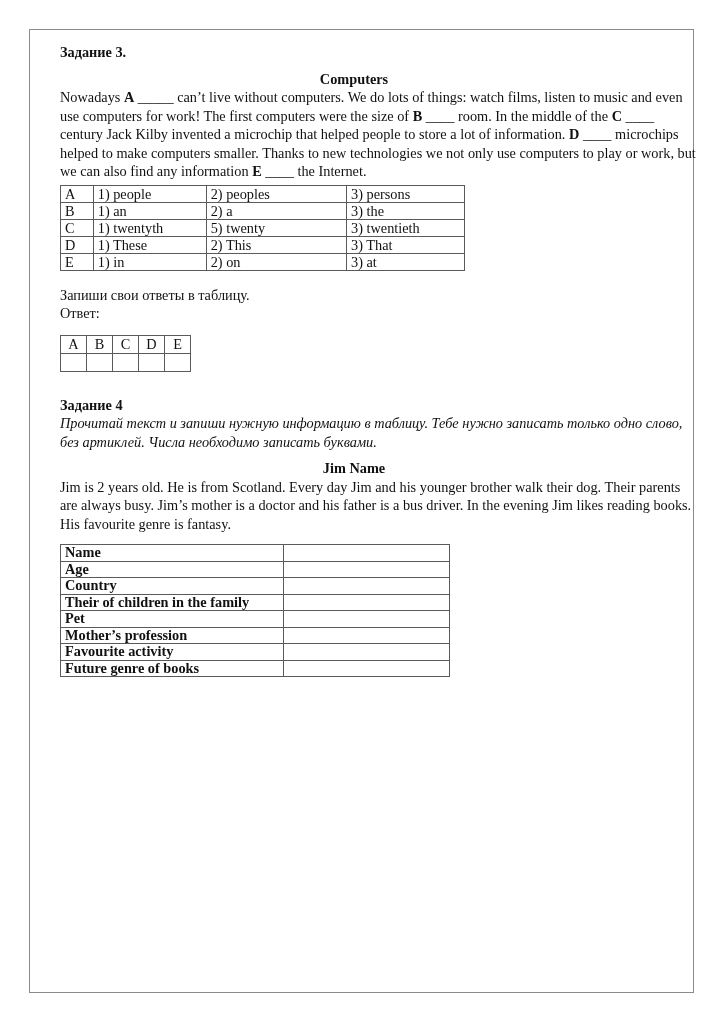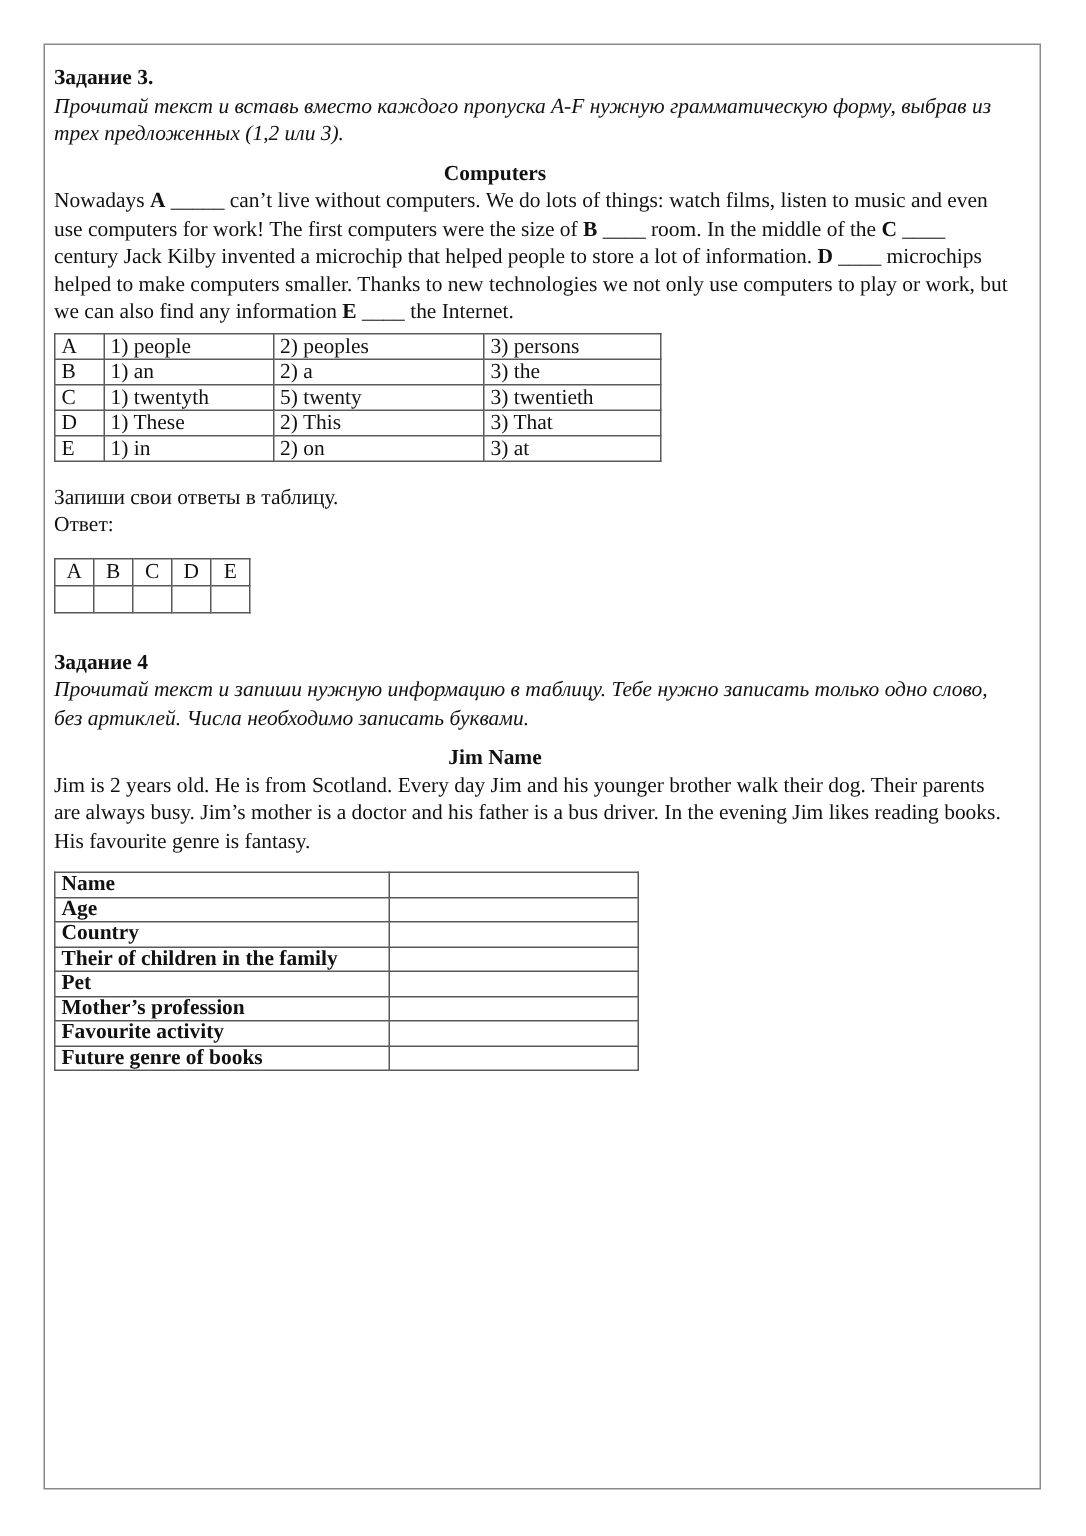--- a/index.html
+++ b/index.html
@@ -19,21 +19,21 @@
       position: absolute;
       left: 29px;
       top: 29px;
       width: 665px;
       height: 964px;
       border: 1.5px solid #8a8a8a;
       box-sizing: border-box;
     }
     .content {
       position: absolute;
-      left: 36px;
+      left: 60px;
       top: 43px;
       width: 640px;
       font-size: 14.3px;
       line-height: 18.5px;
     }
     .task-title {
       font-weight: bold;
       margin: 0;
     }
     .task-instr {
@@ -105,21 +105,20 @@
   </style>
 </head>
 <body>
 
 <div class="page-border"></div>
 
 <div class="content">
 
   <section>
     <p class="task-title">Задание 3.</p>
-    <p class="task-instr">Прочитай текст и вставь вместо каждого пропуска A-F нужную грамматическую форму, выбрав из трех предложенных (1,2 или 3).</p>
     <p class="text-title">Computers</p>
     <p class="para" id="task3-para"><span>Nowadays </span><b>A</b><span> _____ can’t live without computers. We do lots of things: watch films, listen to music and even use computers for work! The first computers were the size of </span><b>B</b><span> ____ room. In the middle of the </span><b>C</b><span> ____ century Jack Kilby invented a microchip that helped people to store a lot of information. </span><b>D</b><span> ____ microchips helped to make computers smaller. Thanks to new technologies we not only use computers to play or work, but we can also find any information </span><b>E</b><span> ____ the Internet.</span></p>
 
     <table id="options-table">
       <tbody id="options-body">
           <tr>
             <td class="letter">A</td>
             <td class="opt1">1) people</td>
             <td class="opt2">2) peoples</td>
             <td class="opt3">3) persons</td>

